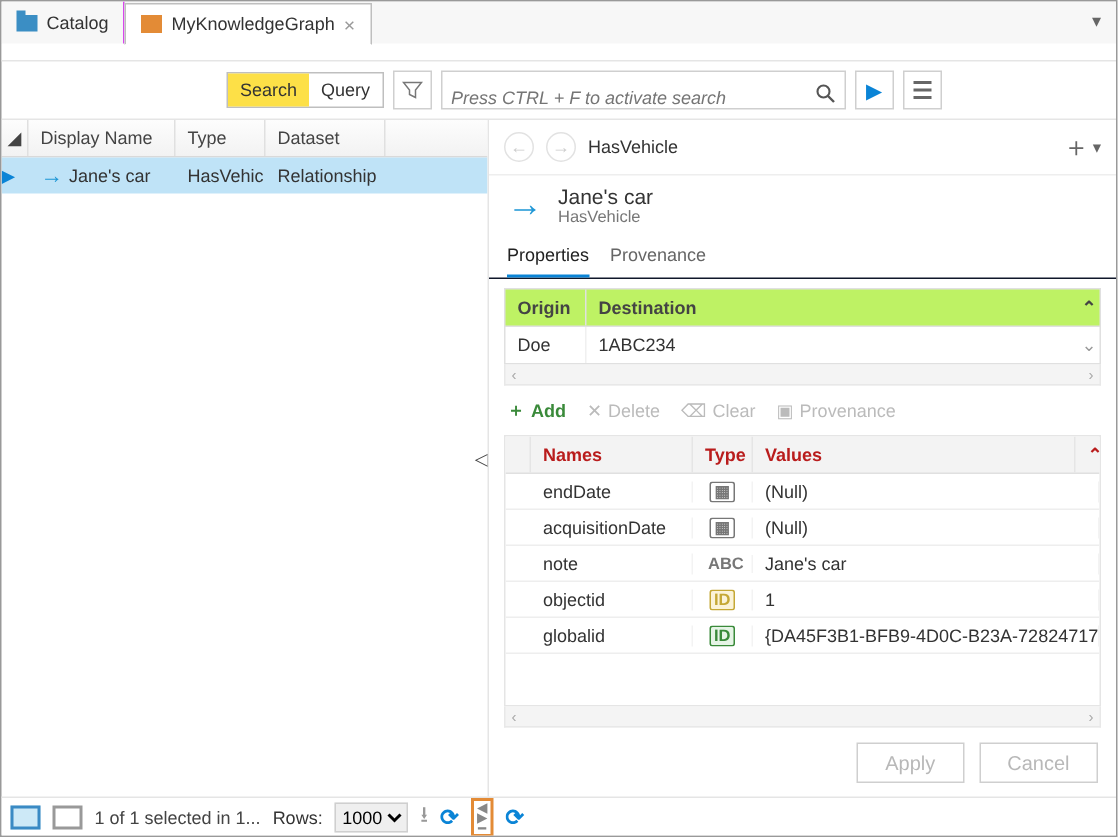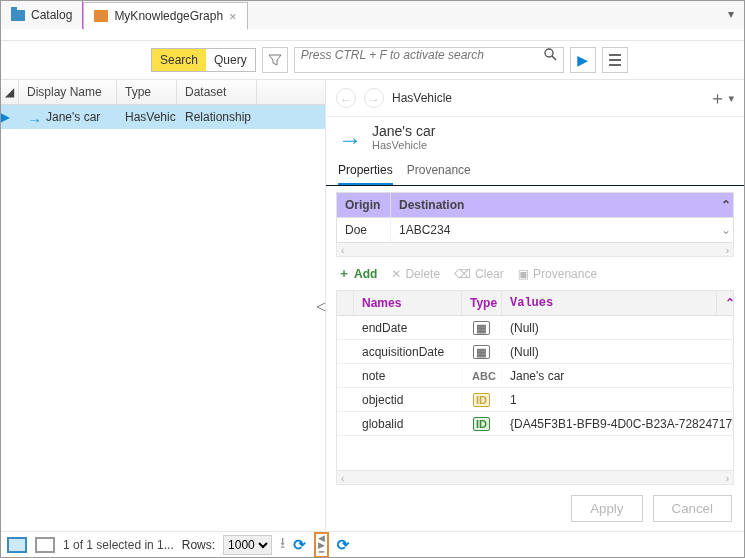--- a/index.html
+++ b/index.html
@@ -14,21 +14,21 @@
   .icon-catalog::before { content:""; position:absolute; top:-3px; left:0; width:6px; height:3px; background:#3b8ec4;}
   .icon-kg { width:14px; height:12px; background:#e38b36; display:inline-block;}
   
   .strip { height: 12px; background:#fff; border-bottom: 1px solid #e5e5e5;}
   
   .searchbar-row { display:flex; justify-content:flex-start; padding: 6px 0 6px 150px; gap:6px; align-items:center; border-bottom:1px solid #e5e5e5;}
   .seg { display:flex; border:1px solid #bfbfbf; }
   .seg .segbtn { padding:4px 8px; cursor:pointer; }
   .seg .segbtn.active { background:#fde047; }
   .iconbtn { width:26px; height:26px; border:1px solid #cfcfcf; display:flex; align-items:center; justify-content:center; color:#666; background:#fff; cursor:pointer;}
-  .searchbox { display:flex; align-items:flex-start; border:1px solid #cfcfcf; height:26px; width:270px; }
+  .searchbox { display:flex; align-items:flex-end; border:1px solid #cfcfcf; height:26px; width:270px; }
   .searchbox input { border:none; outline:none; flex:1; padding:0 6px; font-style:italic; color:#777; font-size:12px; background:transparent;}
   .searchbox .mag { padding: 0 6px; color:#555;}
   .play { color:#0a84d6; font-size:14px;}
   
   .main { display:flex; height: calc(100% - 28px - 12px - 38px - 26px); position:relative;}
   .left { width: 325px; border-right: 1px solid #e5e5e5; display:flex; flex-direction:column; position:relative; overflow:hidden;}
   .right { flex:1; display:flex; flex-direction:column; overflow:hidden;}
   
   .thead { display:flex; background:linear-gradient(#fdfdfd,#f2f2f2); border-bottom:1px solid #d9d9d9; }
   .th { padding:5px 8px; border-right:1px solid #e0e0e0; color:#444;}
@@ -49,38 +49,38 @@
   .navcirc.disabled{opacity:.6;}
   .rhead .addplus { margin-left:auto; color:#666; font-size:18px; display:flex; align-items:center; gap:2px;}
   .rtitle { display:flex; gap:10px; padding:6px 12px;}
   .rtitle .arrow-icon { font-size:24px;}
   .rtitle .ttext .t1 { font-size:14px; color:#333;}
   .rtitle .ttext .t2 { font-size:11px; color:#777;}
   .subtabs { display:flex; gap:14px; padding: 0 12px; border-bottom:1px solid #0f172a;}
   .subtab { padding:6px 0; color:#666; cursor:pointer;}
   .subtab.active { color:#222; border-bottom:2px solid #0a84d6;}
   .origin-block { margin:6px 10px 0 10px;}
-  .origin-head { display:flex; background:#c4b5fd; border:1px solid #e0e0e0;}
+  .origin-head { display:flex; background:#bef264; border:1px solid #e0e0e0;}
   .origin-head > div { padding:5px 8px; font-weight:600; color:#444;}
   .ohA{width:54px; border-right:1px solid #e0e0e0;} .ohB{flex:1;} .oh-caret{width:20px; text-align:center;}
   .origin-row { display:flex; border:1px solid #e0e0e0; border-top:none;}
   .origin-row > div { padding:5px 8px;}
   .orA{width:54px; border-right:1px solid #f0f0f0;} .orB{flex:1;} .or-caret{width:20px; text-align:center; color:#999;}
   .hscrollbar { height:16px; background:#f4f4f4; border:1px solid #e8e8e8; border-top:none; position:relative; margin:0 10px;}
   .hscrollbar::before,.hscrollbar::after{ position:absolute; top:0; font-size:10px; color:#aaa; padding:2px 4px;}
   .hscrollbar::before{content:"‹"; left:0;} .hscrollbar::after{content:"›"; right:0;}
   
   .proptool { display:flex; gap:14px; padding:8px 12px; color:#bbb; font-size:12px; align-items:center;}
   .proptool .addbtn { color:#3a8a3a; font-weight:bold;}
   .proptool .lnk { display:flex; align-items:center; gap:4px;}
   
   .ptable { margin:0 10px; border:1px solid #e5e5e5; height:200px; overflow:hidden; display:flex; flex-direction:column;}
   .phead { display:flex; background:#f3f3f3; border-bottom:1px solid #e0e0e0;}
-  .ph { padding:5px 8px; font-weight:600; color:#a21caf; border-right:1px solid #e5e5e5;}
-  .phH{width:16px;} .phN{width:108px;} .phT{width:40px;} .phV{flex:1;font-family:Liberation Mono, monospace;} .phC{width:16px; border:none;}
+  .ph { padding:5px 8px; font-weight:600; color:#b91c1c; border-right:1px solid #e5e5e5;}
+  .phH{width:16px;} .phN{width:108px;} .phT{width:40px;} .phV{flex:1;} .phC{width:16px; border:none;}
   .prow { display:flex; border-bottom:1px solid #eee; align-items:center; height:24px;}
   .pc { padding:0 8px; border-right:1px solid #f3f3f3; white-space:nowrap; overflow:hidden;}
   .pcH{width:16px; background:#f7f7f7;} .pcN{width:108px;} .pcT{width:40px; text-align:center; font-size:11px;} .pcV{flex:1;}
   .ptable .spacer { flex:1;}
   
   .badge { display:inline-block; padding:0px 2px; border:1px solid; font-size:11px; line-height:12px; border-radius:2px; font-weight:bold;}
   .badge.cal { border-color:#777; color:#777; font-size:11px;}
   .badge.abc { border:none; color:#777; }
   .badge.id  { border-color:#c5a836; color:#c5a836; background:#fbf3d8;}
   .badge.id2 { border-color:#3a8a3a; color:#3a8a3a; background:#e6f4e6;}

